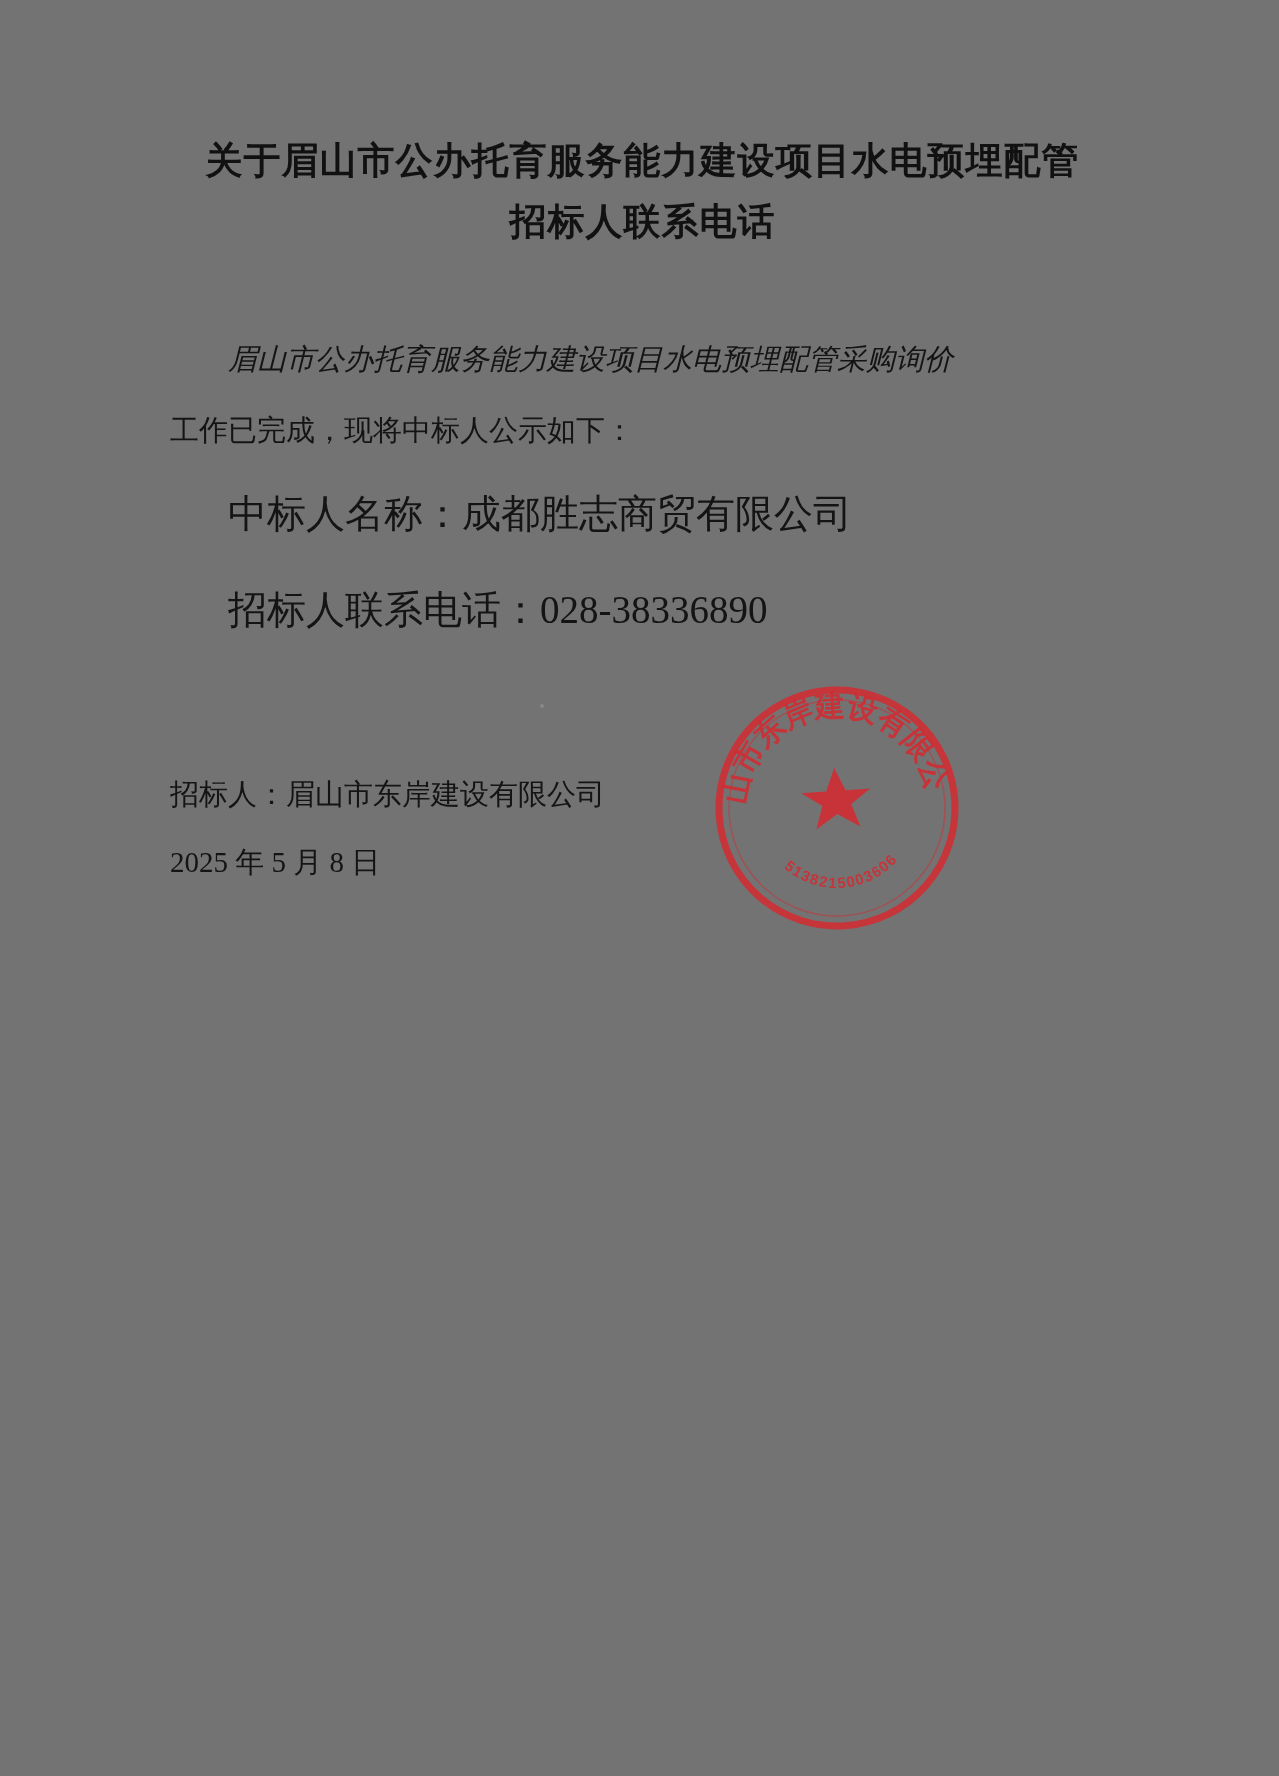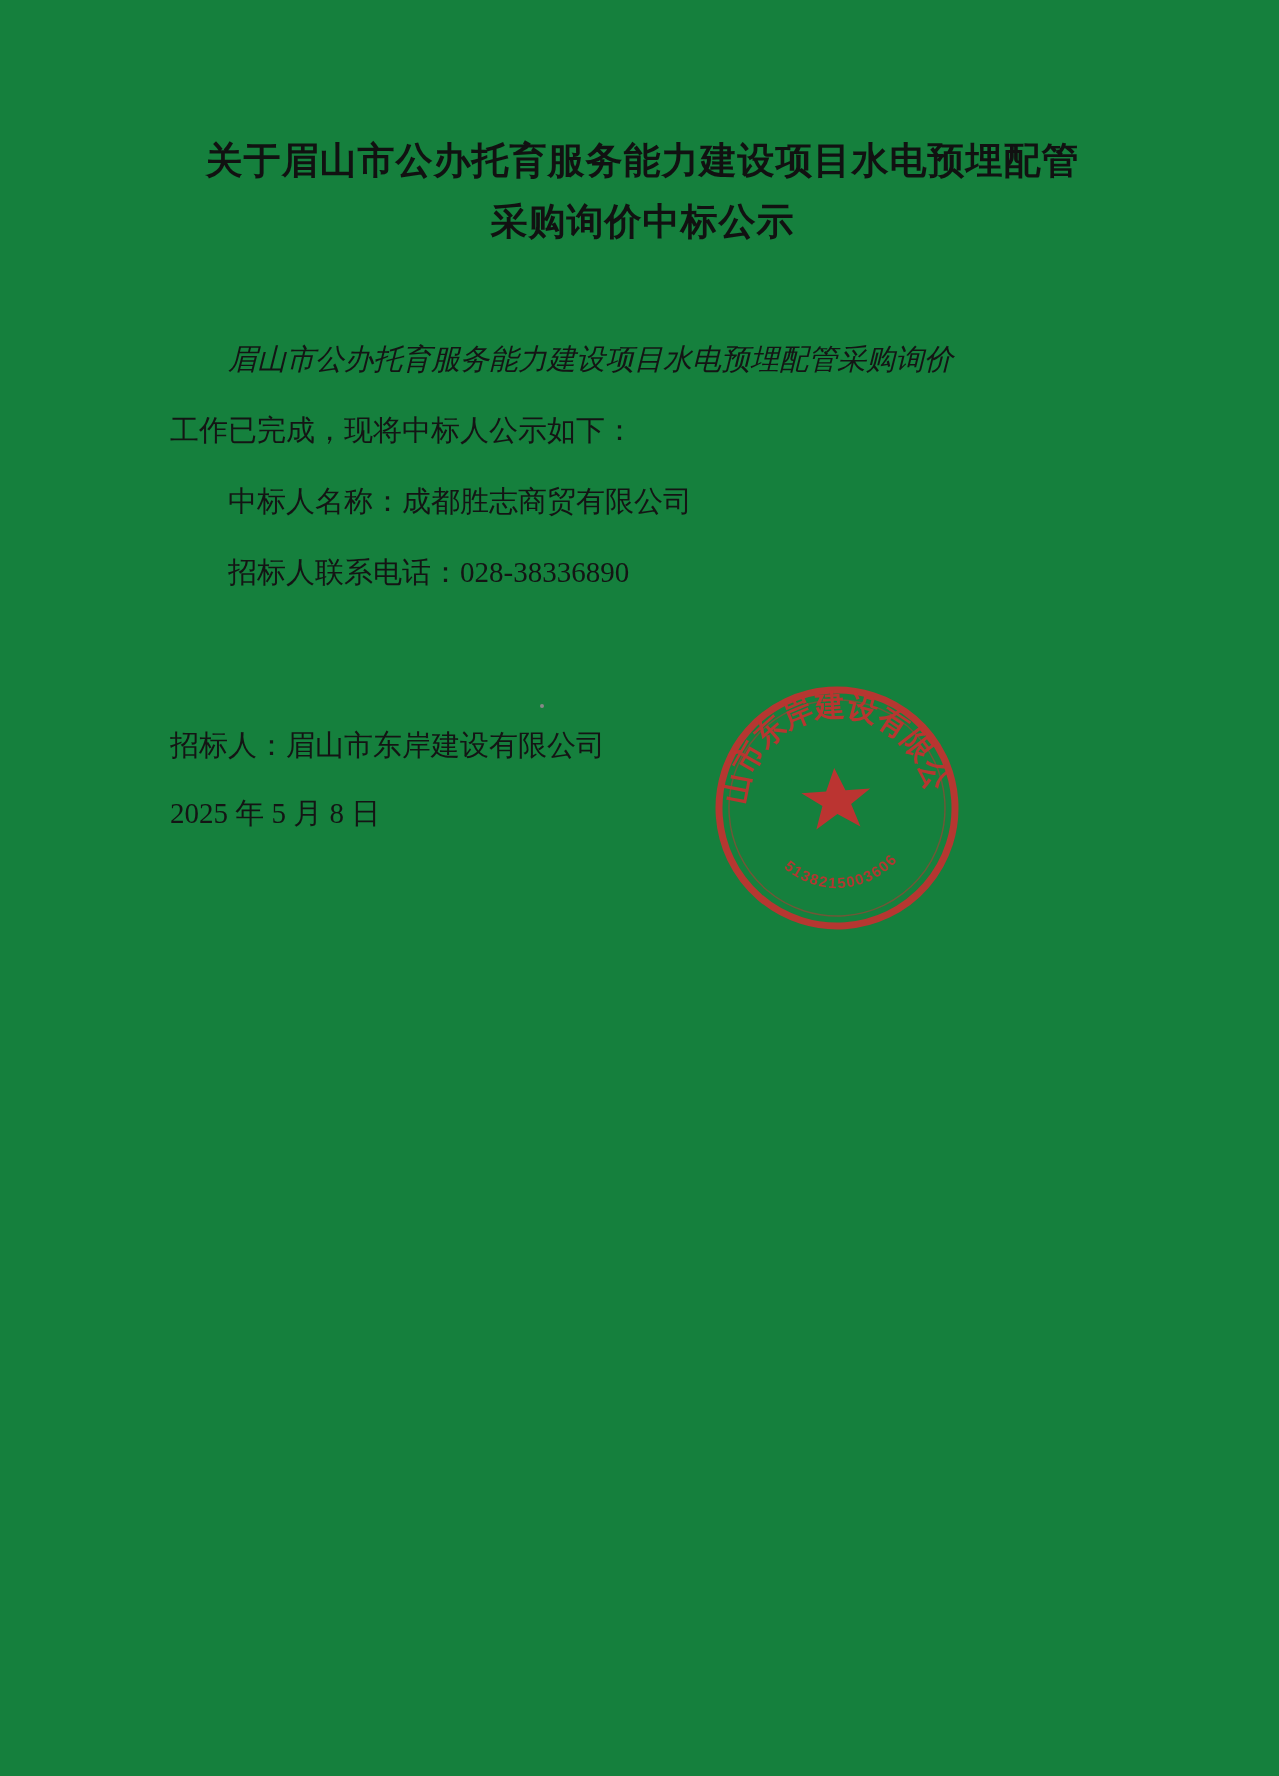--- a/index.html
+++ b/index.html
@@ -12,21 +12,21 @@
     height: 1776px;
     position: relative;
     font-family: "Liberation Serif", "DejaVu Serif", serif;
     color: #1a1a1a;
     overflow: hidden;
   }
 
   .page {
     position: absolute;
     inset: 0;
-    background: #15803d;
+    background: #737373;
   }
 
   .content {
     position: absolute;
     left: 170px;
     top: 130px;
     width: 945px;
   }
 
   .doc-title {
@@ -54,21 +54,21 @@
     text-align: justify;
     text-justify: inter-ideograph;
   }
 
   .para.indent {
     text-indent: 58px;
     font-style: italic;
   }
 
   .field-line {
-    font-size: 29px;
+    font-size: 39px;
     line-height: 2.45;
     text-indent: 58px;
     color: #141414;
   }
 
   .signature-block {
     margin-top: 100px;
     text-align: left;
     padding-right: 8px;
   }
@@ -125,21 +125,21 @@
 </style>
 </head>
 <body>
 
 <div class="page">
 
   <div class="content">
 
     <div class="doc-title">
       <span class="title-line">关于眉山市公办托育服务能力建设项目水电预埋配管</span>
-      <span class="title-line">采购询价中标公示</span>
+      <span class="title-line">招标人联系电话</span>
     </div>
 
     <div class="body-block">
       <div class="para indent">眉山市公办托育服务能力建设项目水电预埋配管采购询价</div>
       <div class="para">工作已完成，现将中标人公示如下：</div>
 
       <div class="field-line">中标人名称：成都胜志商贸有限公司</div>
       <div class="field-line">招标人联系电话：028-38336890</div>
     </div>
 

